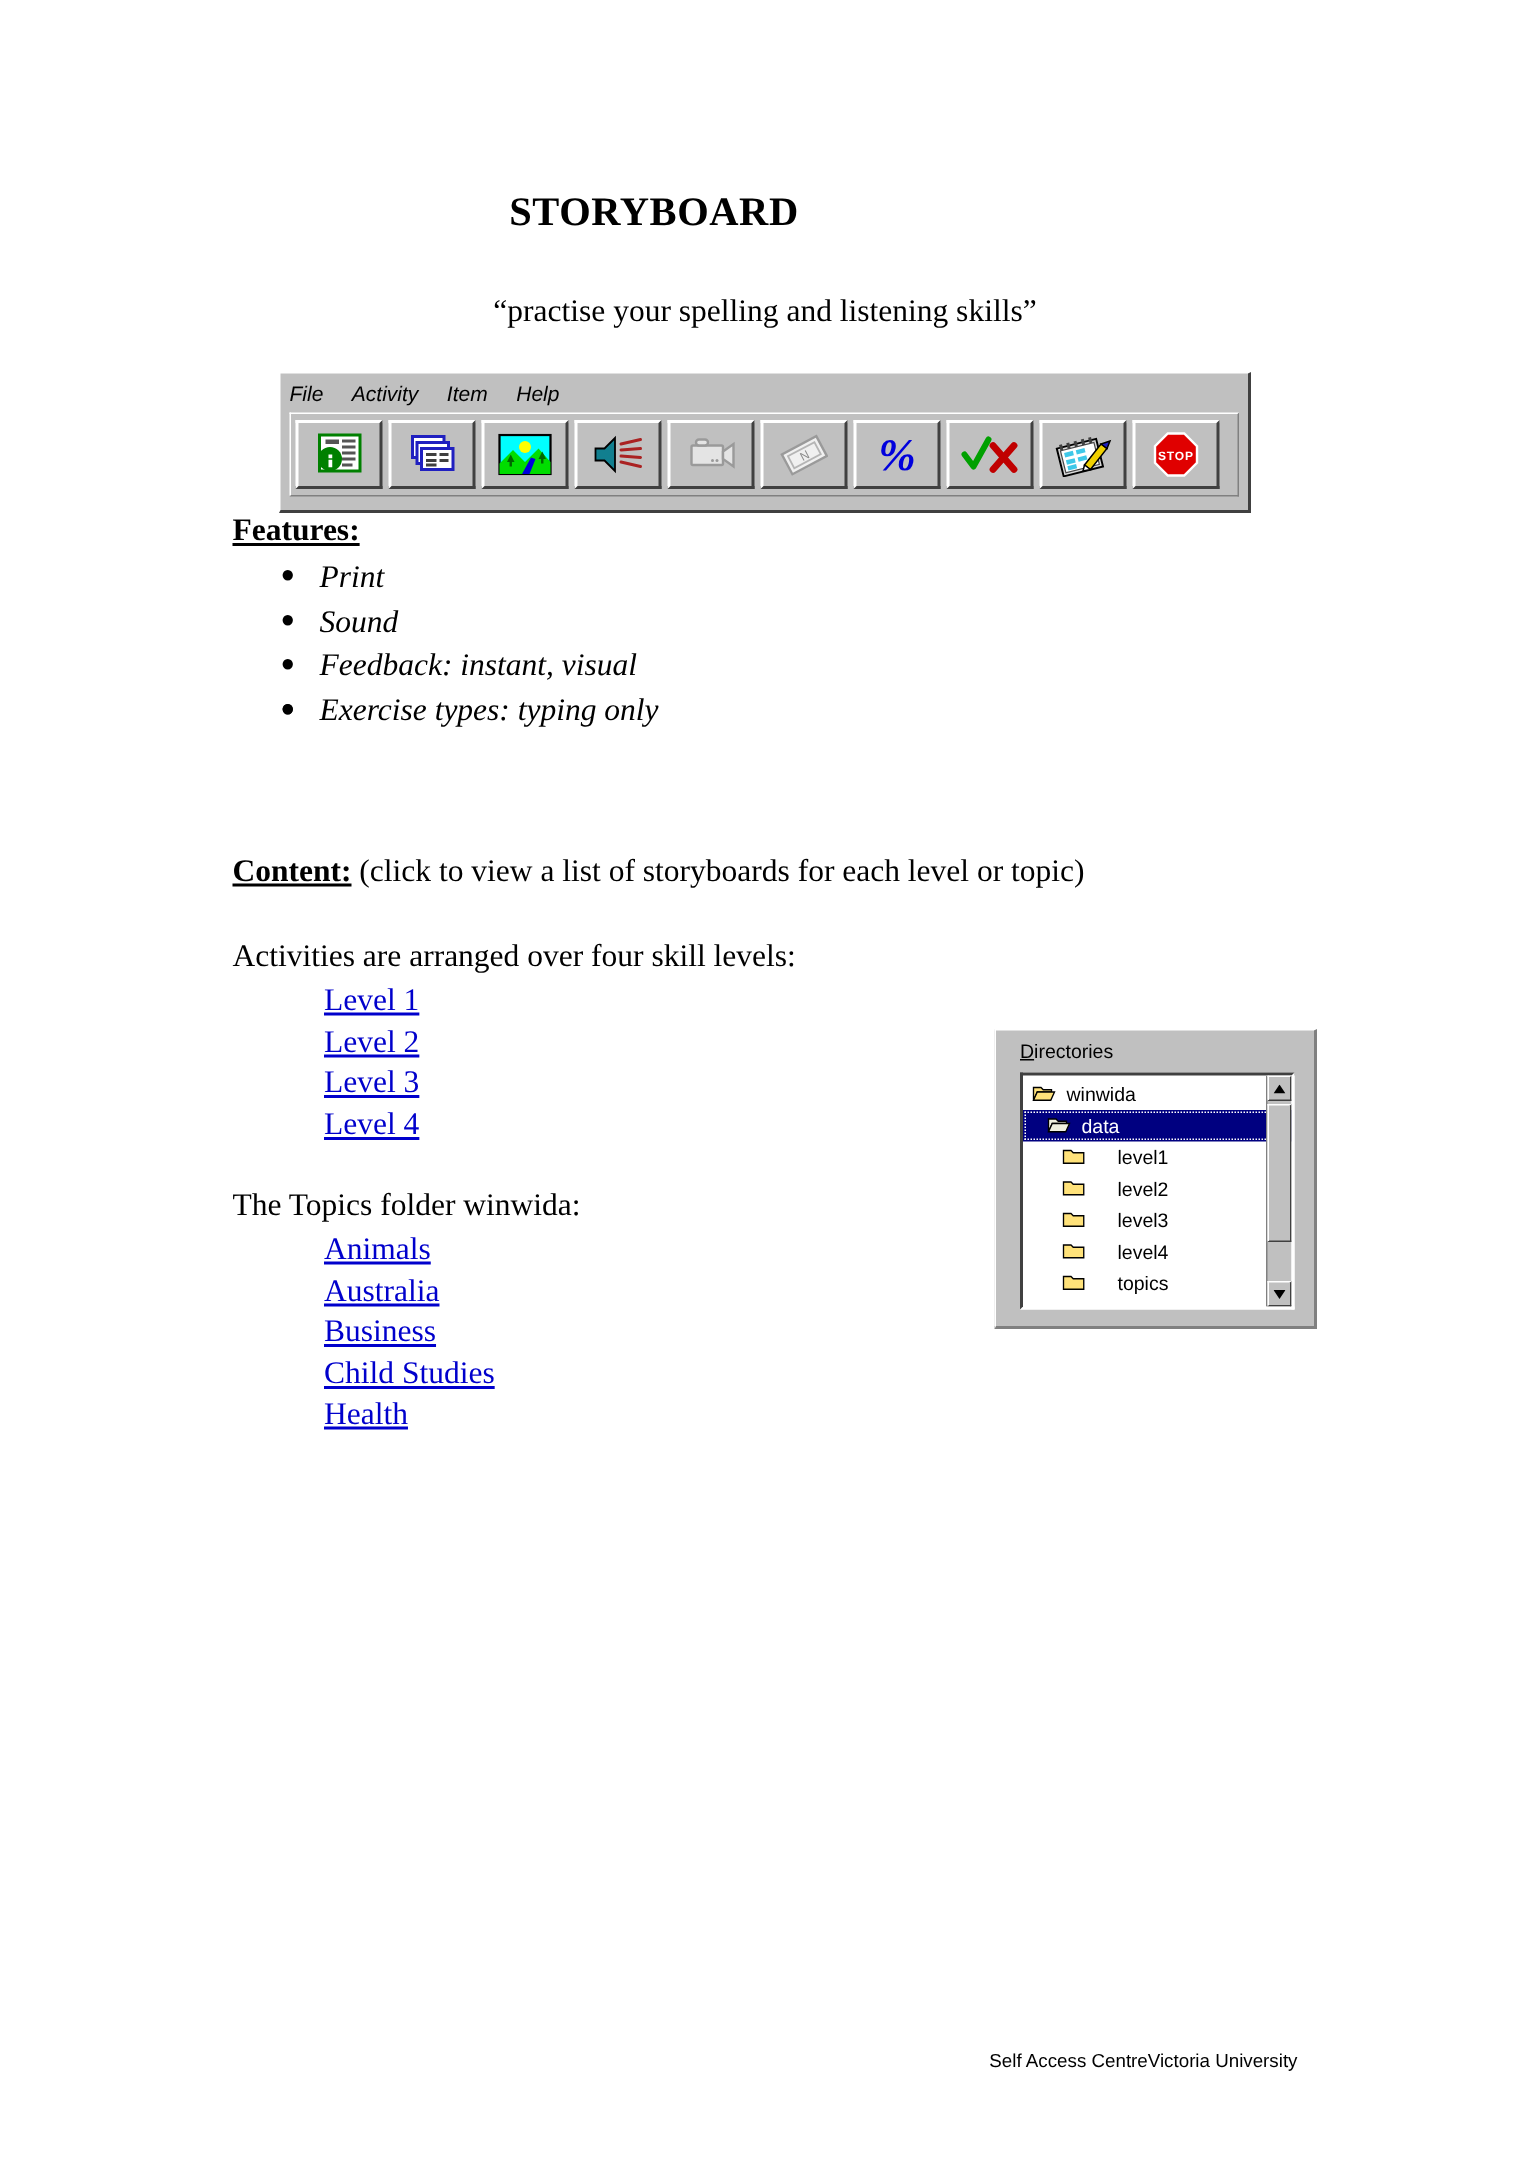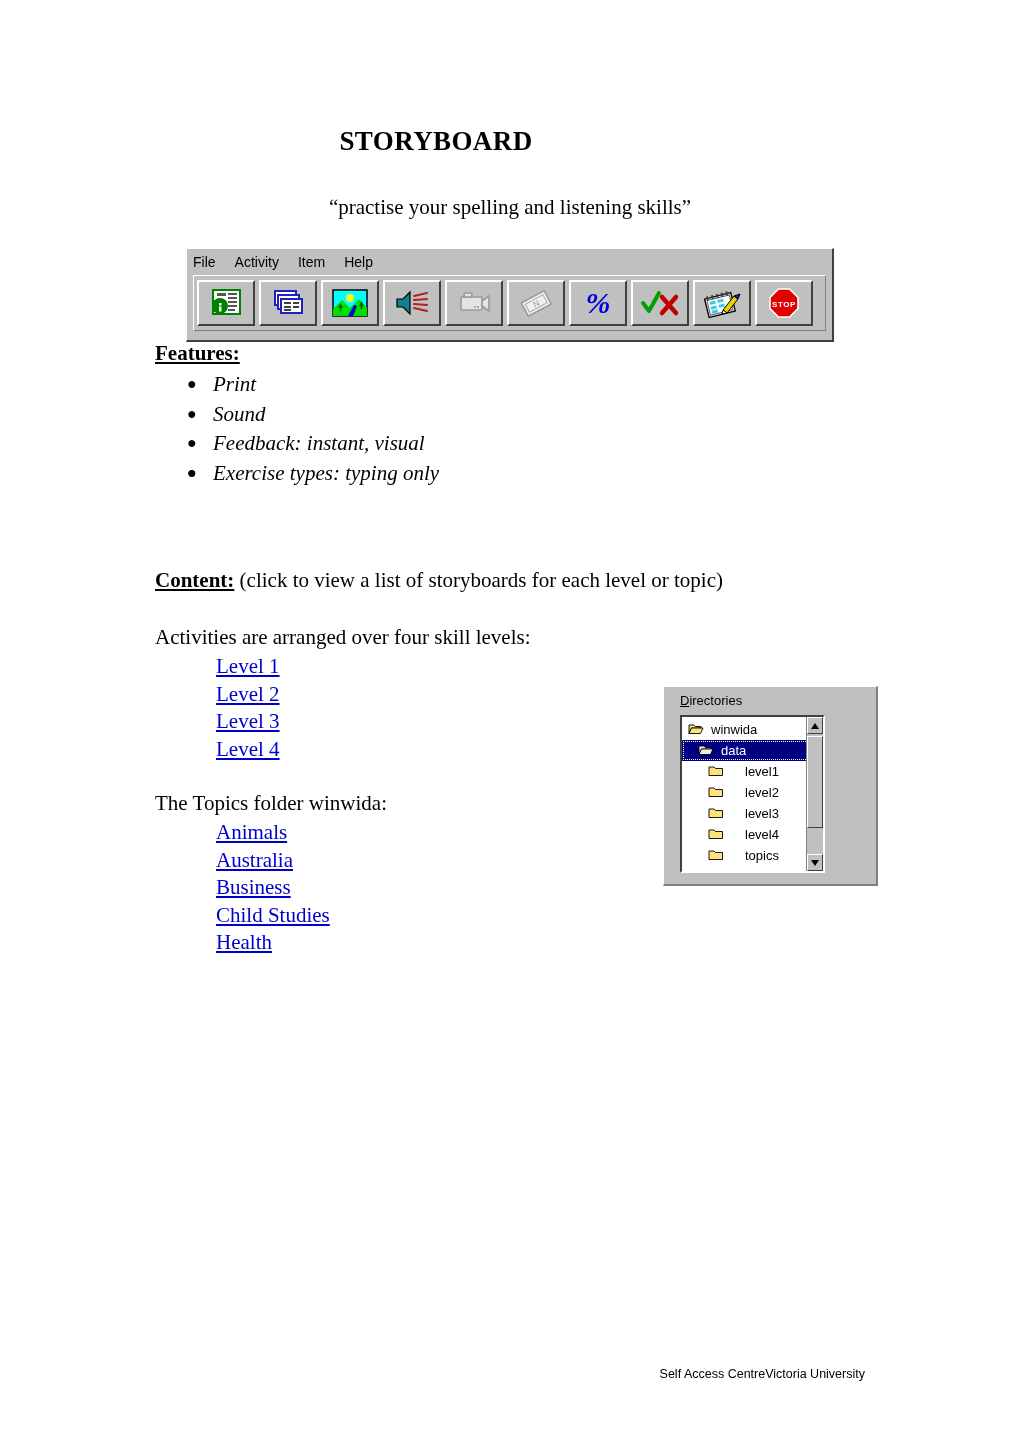--- a/index.html
+++ b/index.html
@@ -58,20 +58,21 @@
     height: 20px;
     display: flex;
     align-items: center;
     font-family: "Liberation Sans", "DejaVu Sans", sans-serif;
     font-size: 14px;
     color: #000000;
   }
   .menu-item {
     margin-right: 19px;
     white-space: nowrap;
+    font-style: italic;
   }
   .toolbar-strip {
     position: absolute;
     left: 6px;
     top: 26px;
     right: 6px;
     height: 56px;
     background: #c0c0c0;
     border-top: 1px solid #ffffff;
     border-left: 1px solid #ffffff;
@@ -204,21 +205,21 @@
     top: 6px;
     font-family: "Liberation Sans", "DejaVu Sans", sans-serif;
     font-size: 13px;
     color: #000000;
   }
   .dir-label .acc { text-decoration: underline; }
   .dir-listbox {
     position: absolute;
     left: 16px;
     top: 28px;
-    width: 145px;
+    width: 183px;
     height: 158px;
     background: #ffffff;
     border-top: 2px solid #404040;
     border-left: 2px solid #404040;
     border-right: 2px solid #ffffff;
     border-bottom: 2px solid #ffffff;
     box-sizing: border-box;
     overflow: hidden;
   }
   .dir-items {

